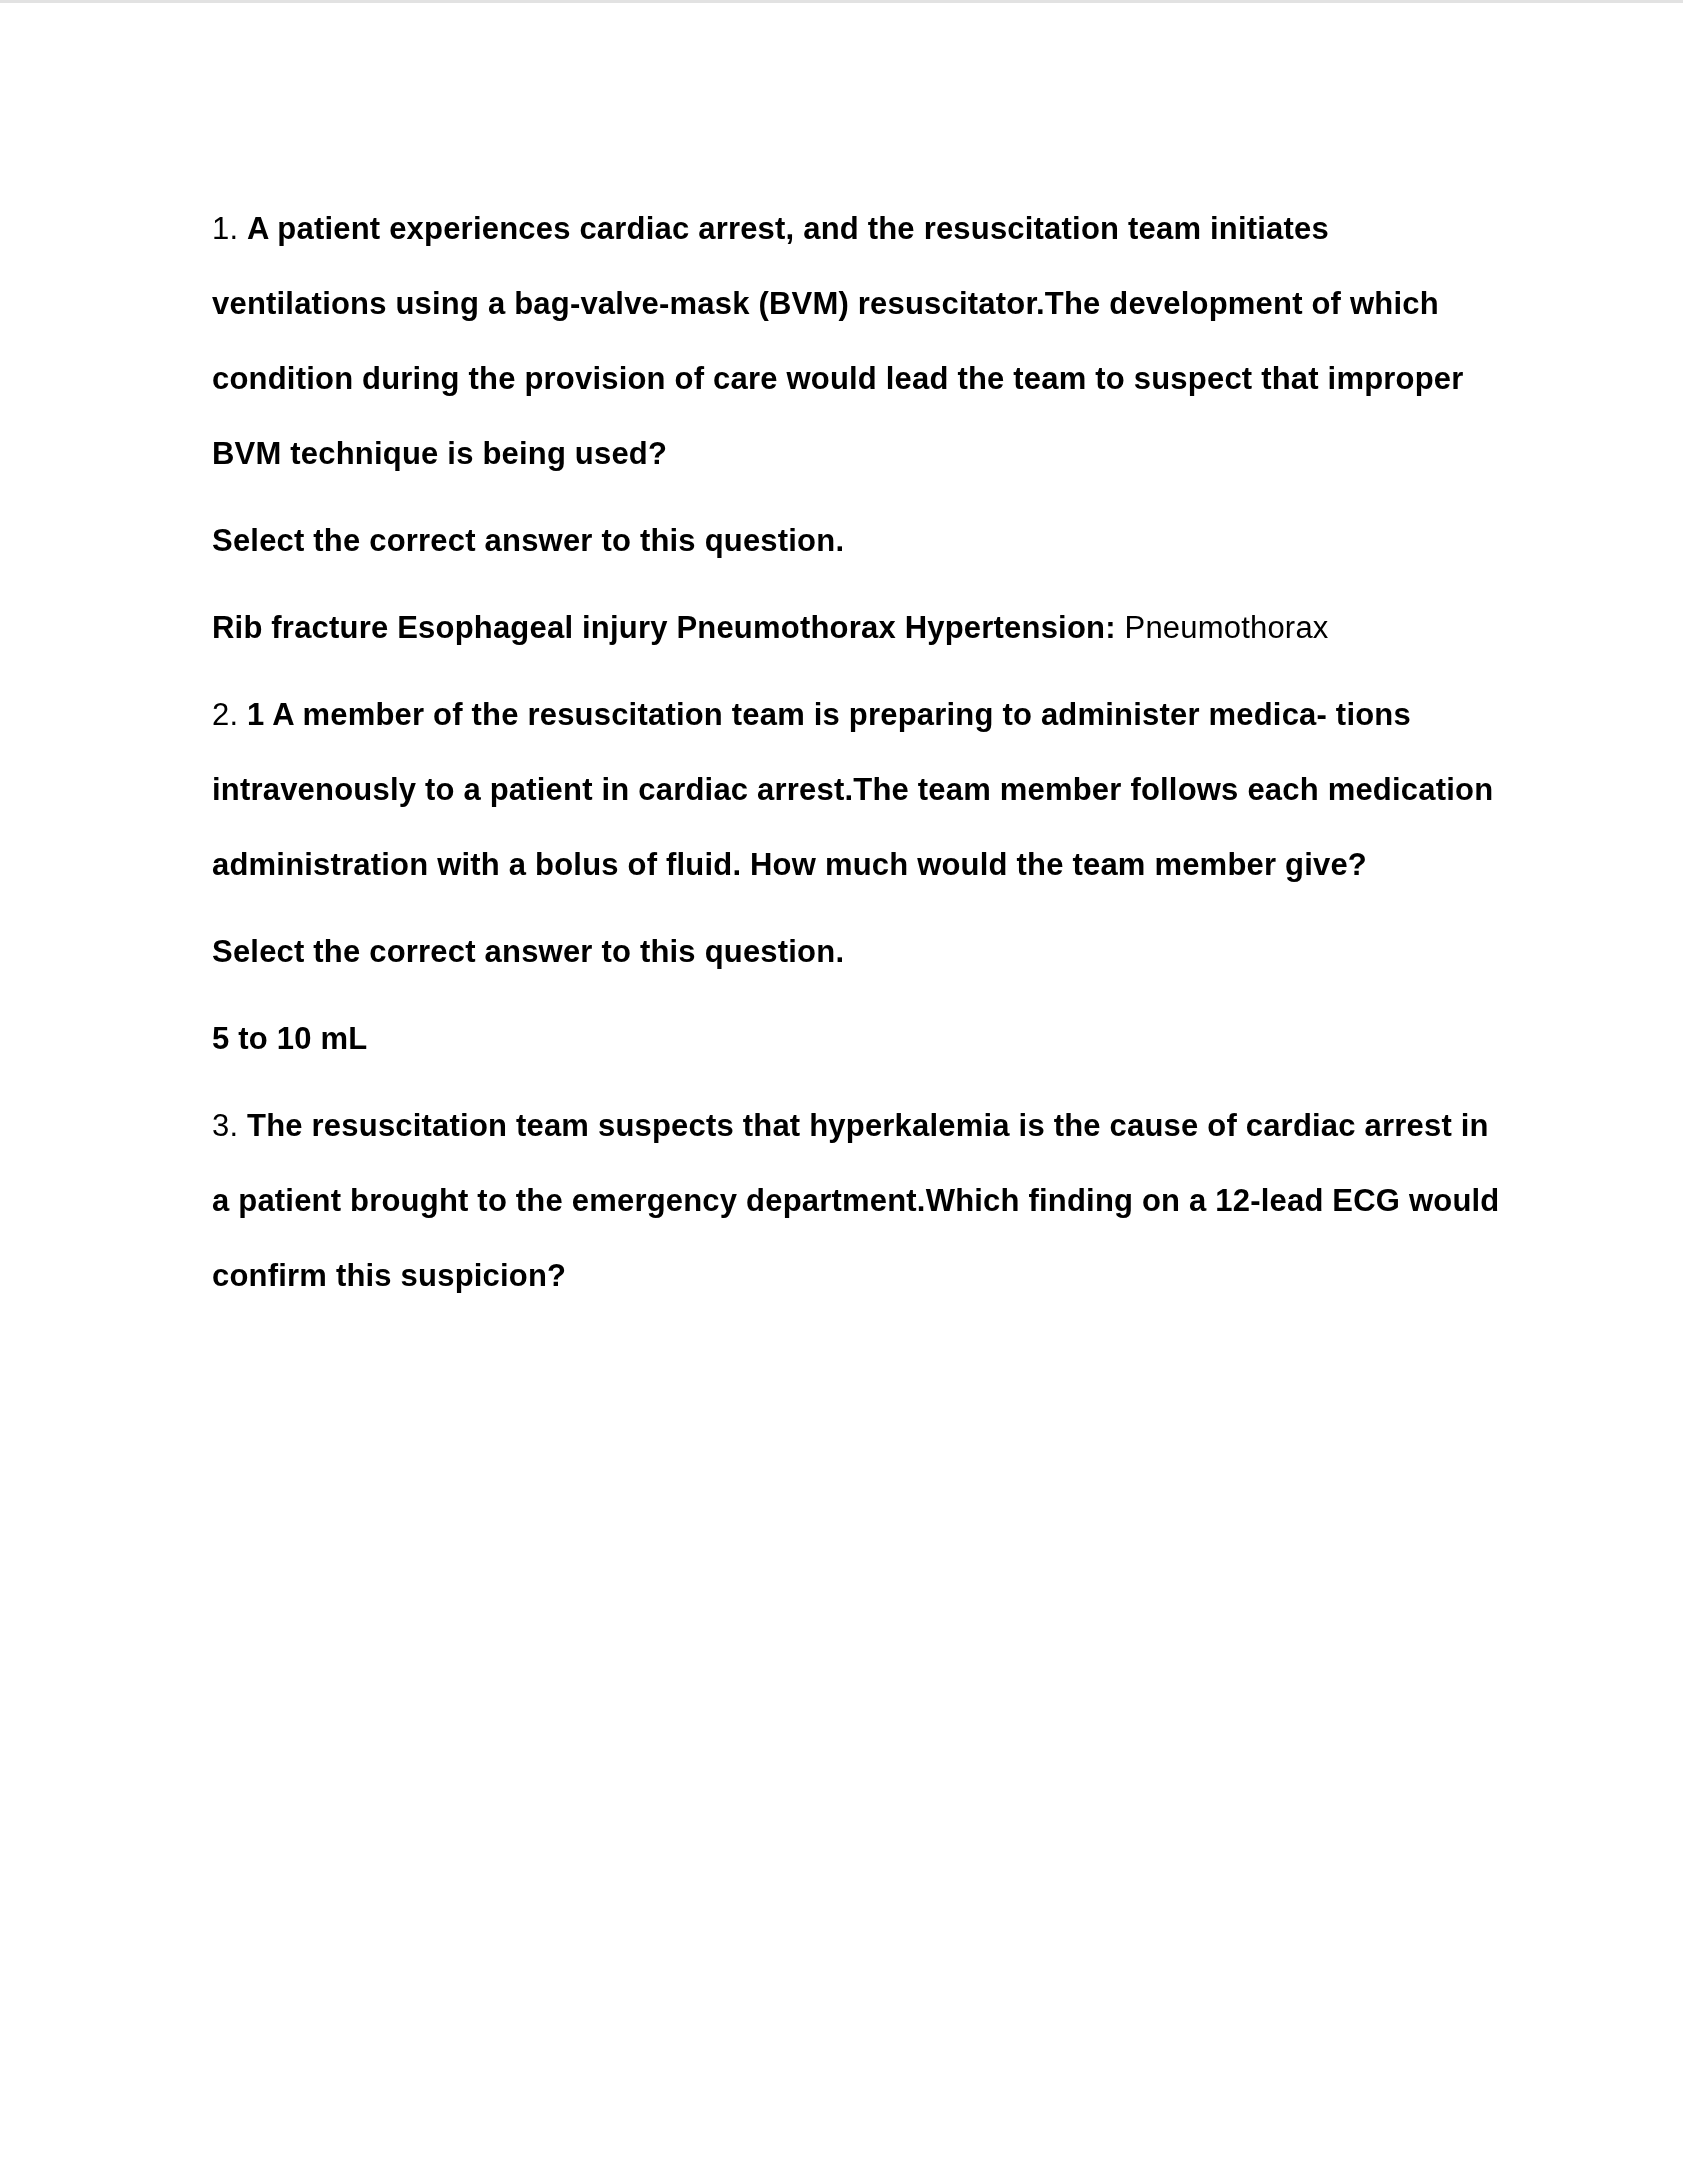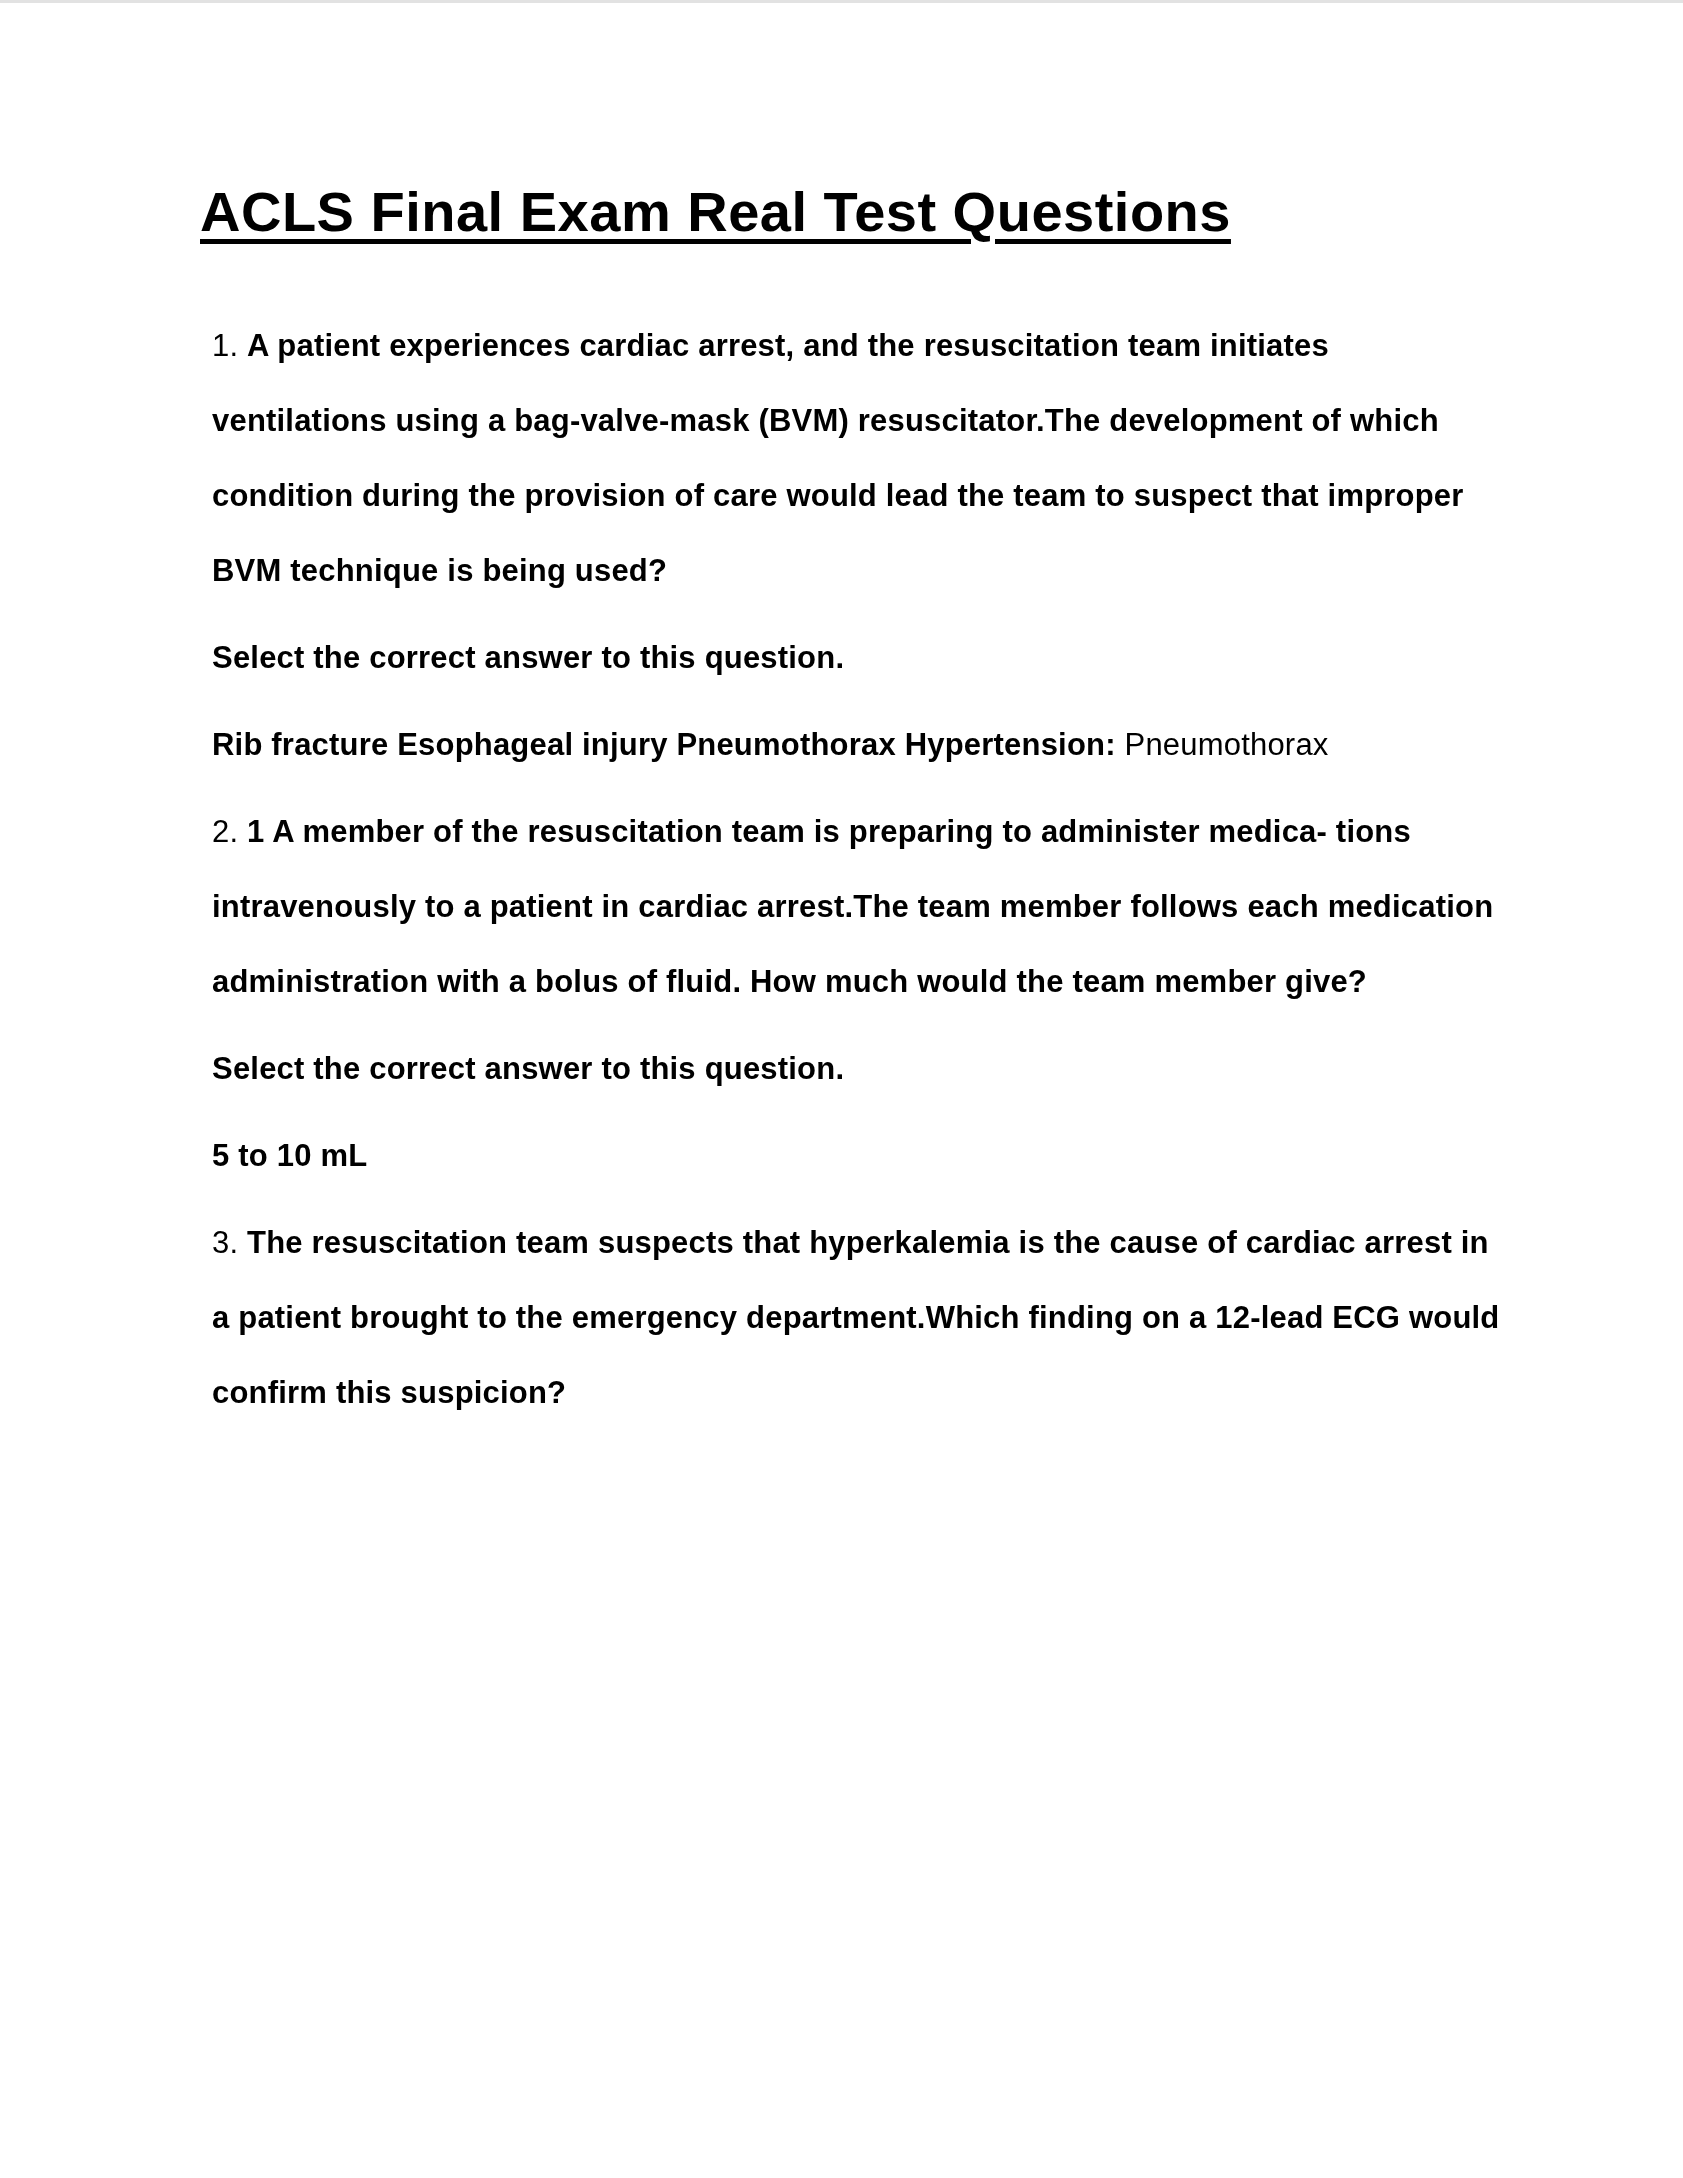--- a/index.html
+++ b/index.html
@@ -52,21 +52,20 @@
   }
   .run { font-weight: 400; }
   .run.bold { font-weight: 700; }
 </style>
 </head>
 <body>
 
 <div class="page">
   <div class="content">
     <h1 class="doc-title">
-      <span class="title-line">ACLS Final Exam Real Test Questions</span>
     </h1>
     <div id="paragraphs">
         <p class="para"><span class="run">1. </span><span class="run bold">A patient experiences cardiac arrest, and the resuscitation team initiates ventilations using a bag-valve-mask (BVM) resuscitator.The development of which condition during the provision of care would lead the team to suspect that improper BVM technique is being used?</span></p>
         <p class="para"><span class="run bold">Select the correct answer to this question.</span></p>
         <p class="para"><span class="run bold">Rib fracture Esophageal injury Pneumothorax Hypertension:</span><span class="run"> Pneumothorax</span></p>
         <p class="para"><span class="run">2. </span><span class="run bold">1 A member of the resuscitation team is preparing to administer medica- tions intravenously to a patient in cardiac arrest.The team member follows each medication administration with a bolus of fluid. How much would the team member give?</span></p>
         <p class="para"><span class="run bold">Select the correct answer to this question.</span></p>
         <p class="para"><span class="run bold">5 to 10 mL</span></p>
         <p class="para"><span class="run">3. </span><span class="run bold">The resuscitation team suspects that hyperkalemia is the cause of cardiac arrest in a patient brought to the emergency department.Which finding on a 12-lead ECG would confirm this suspicion?</span></p>
       </div>

